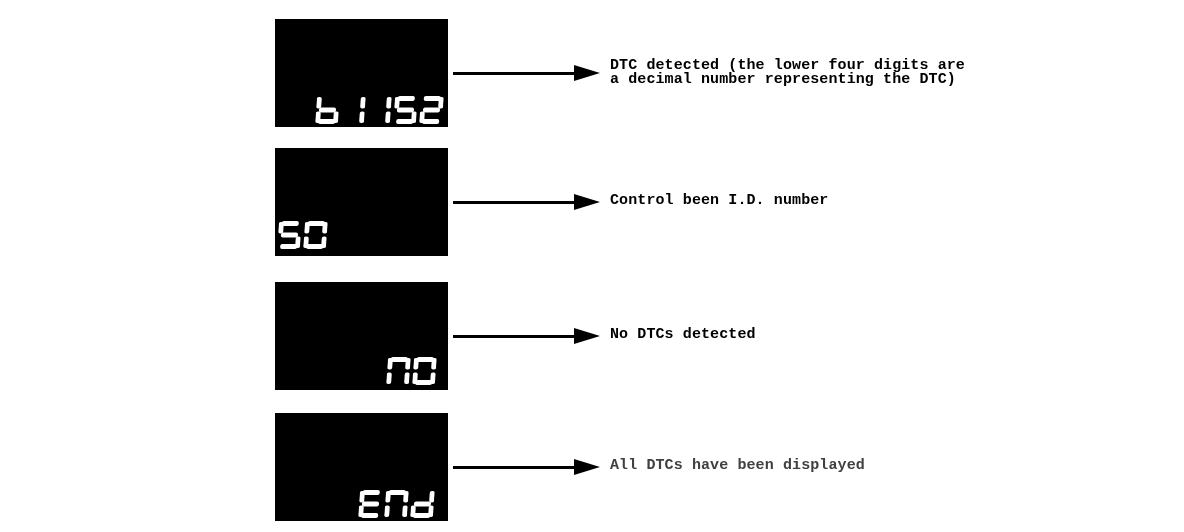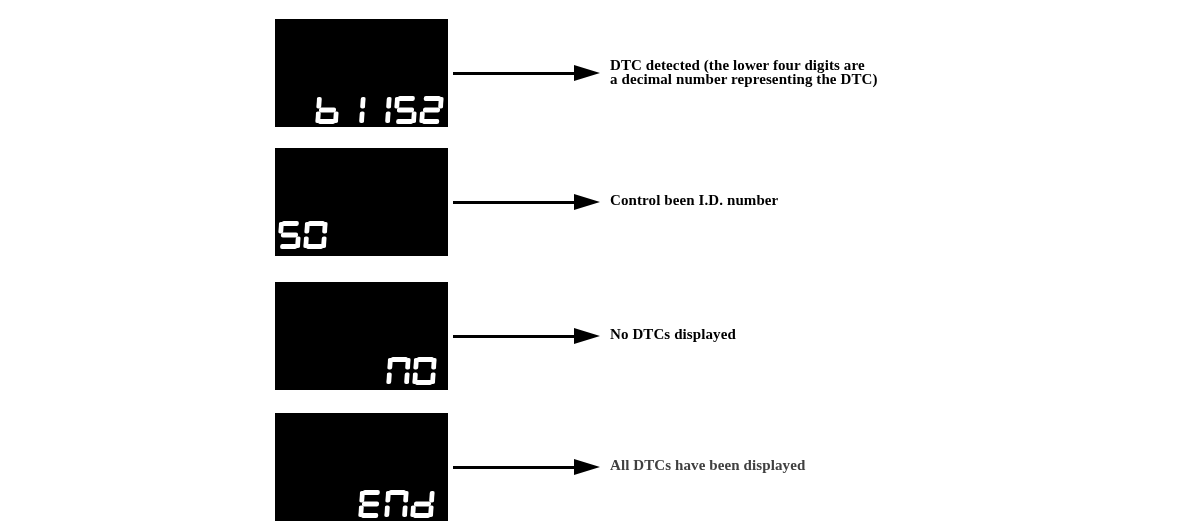--- a/index.html
+++ b/index.html
@@ -1,18 +1,18 @@
 <!DOCTYPE html>
 <html><head>
 <meta charset="utf-8">
 <style>
   html,body{margin:0;padding:0;background:#ffffff;}
   #canvas{
     position:relative;width:1184px;height:532px;background:#ffffff;
-    font-family:Liberation Serif, serif;overflow:hidden;
+    font-family:Liberation Mono, monospace;overflow:hidden;
   }
   .row{position:absolute;left:0;width:100%;height:108px;}
   .display{position:absolute;left:275px;top:0;width:173px;height:108px;background:#000;}
   .digits{position:absolute;display:flex;gap:3px;transform:skewX(-4deg);transform-origin:bottom center;}
   .digits svg{display:block;}
   .arrow-line{position:absolute;left:453px;width:121px;height:3px;background:#000;}
   .arrow-head{
     position:absolute;left:574px;width:0;height:0;
     border-top:8px solid transparent;border-bottom:8px solid transparent;border-left:26px solid #000;
   }
@@ -109,21 +109,21 @@
             <rect x="18" y="15.5" width="5" height="11.5" rx="2" fill="#ffffff"></rect>
             <rect x="3" y="23" width="17" height="5" rx="2" fill="#ffffff"></rect>
             <rect x="0" y="15.5" width="5" height="11.5" rx="2" fill="#ffffff"></rect>
             <rect x="0" y="1" width="5" height="11.5" rx="2" fill="#ffffff"></rect>
           </svg>
         </div>
       </div>
       <div class="arrow-line" style="top: 52.5px; background: rgb(0, 0, 0);"></div>
       <div class="arrow-head" style="top: 46px; border-left-color: rgb(0, 0, 0);"></div>
       <div class="label" style="top: 53px; color: rgb(0, 0, 0);">
-        <div class="line">No DTCs displayed</div>
+        <div class="line">No DTCs detected</div>
       </div>
     </div>
     <div class="row" style="top: 413px;">
       <div class="display" style="background: rgb(0, 0, 0);">
         <div class="digits" style="right: 15px; bottom: 3px;">
           <svg width="23" height="28" viewBox="0 0 23 28">
             <rect x="3" y="0" width="17" height="5" rx="2" fill="#ffffff"></rect>
             <rect x="3" y="23" width="17" height="5" rx="2" fill="#ffffff"></rect>
             <rect x="0" y="15.5" width="5" height="11.5" rx="2" fill="#ffffff"></rect>
             <rect x="0" y="1" width="5" height="11.5" rx="2" fill="#ffffff"></rect>

